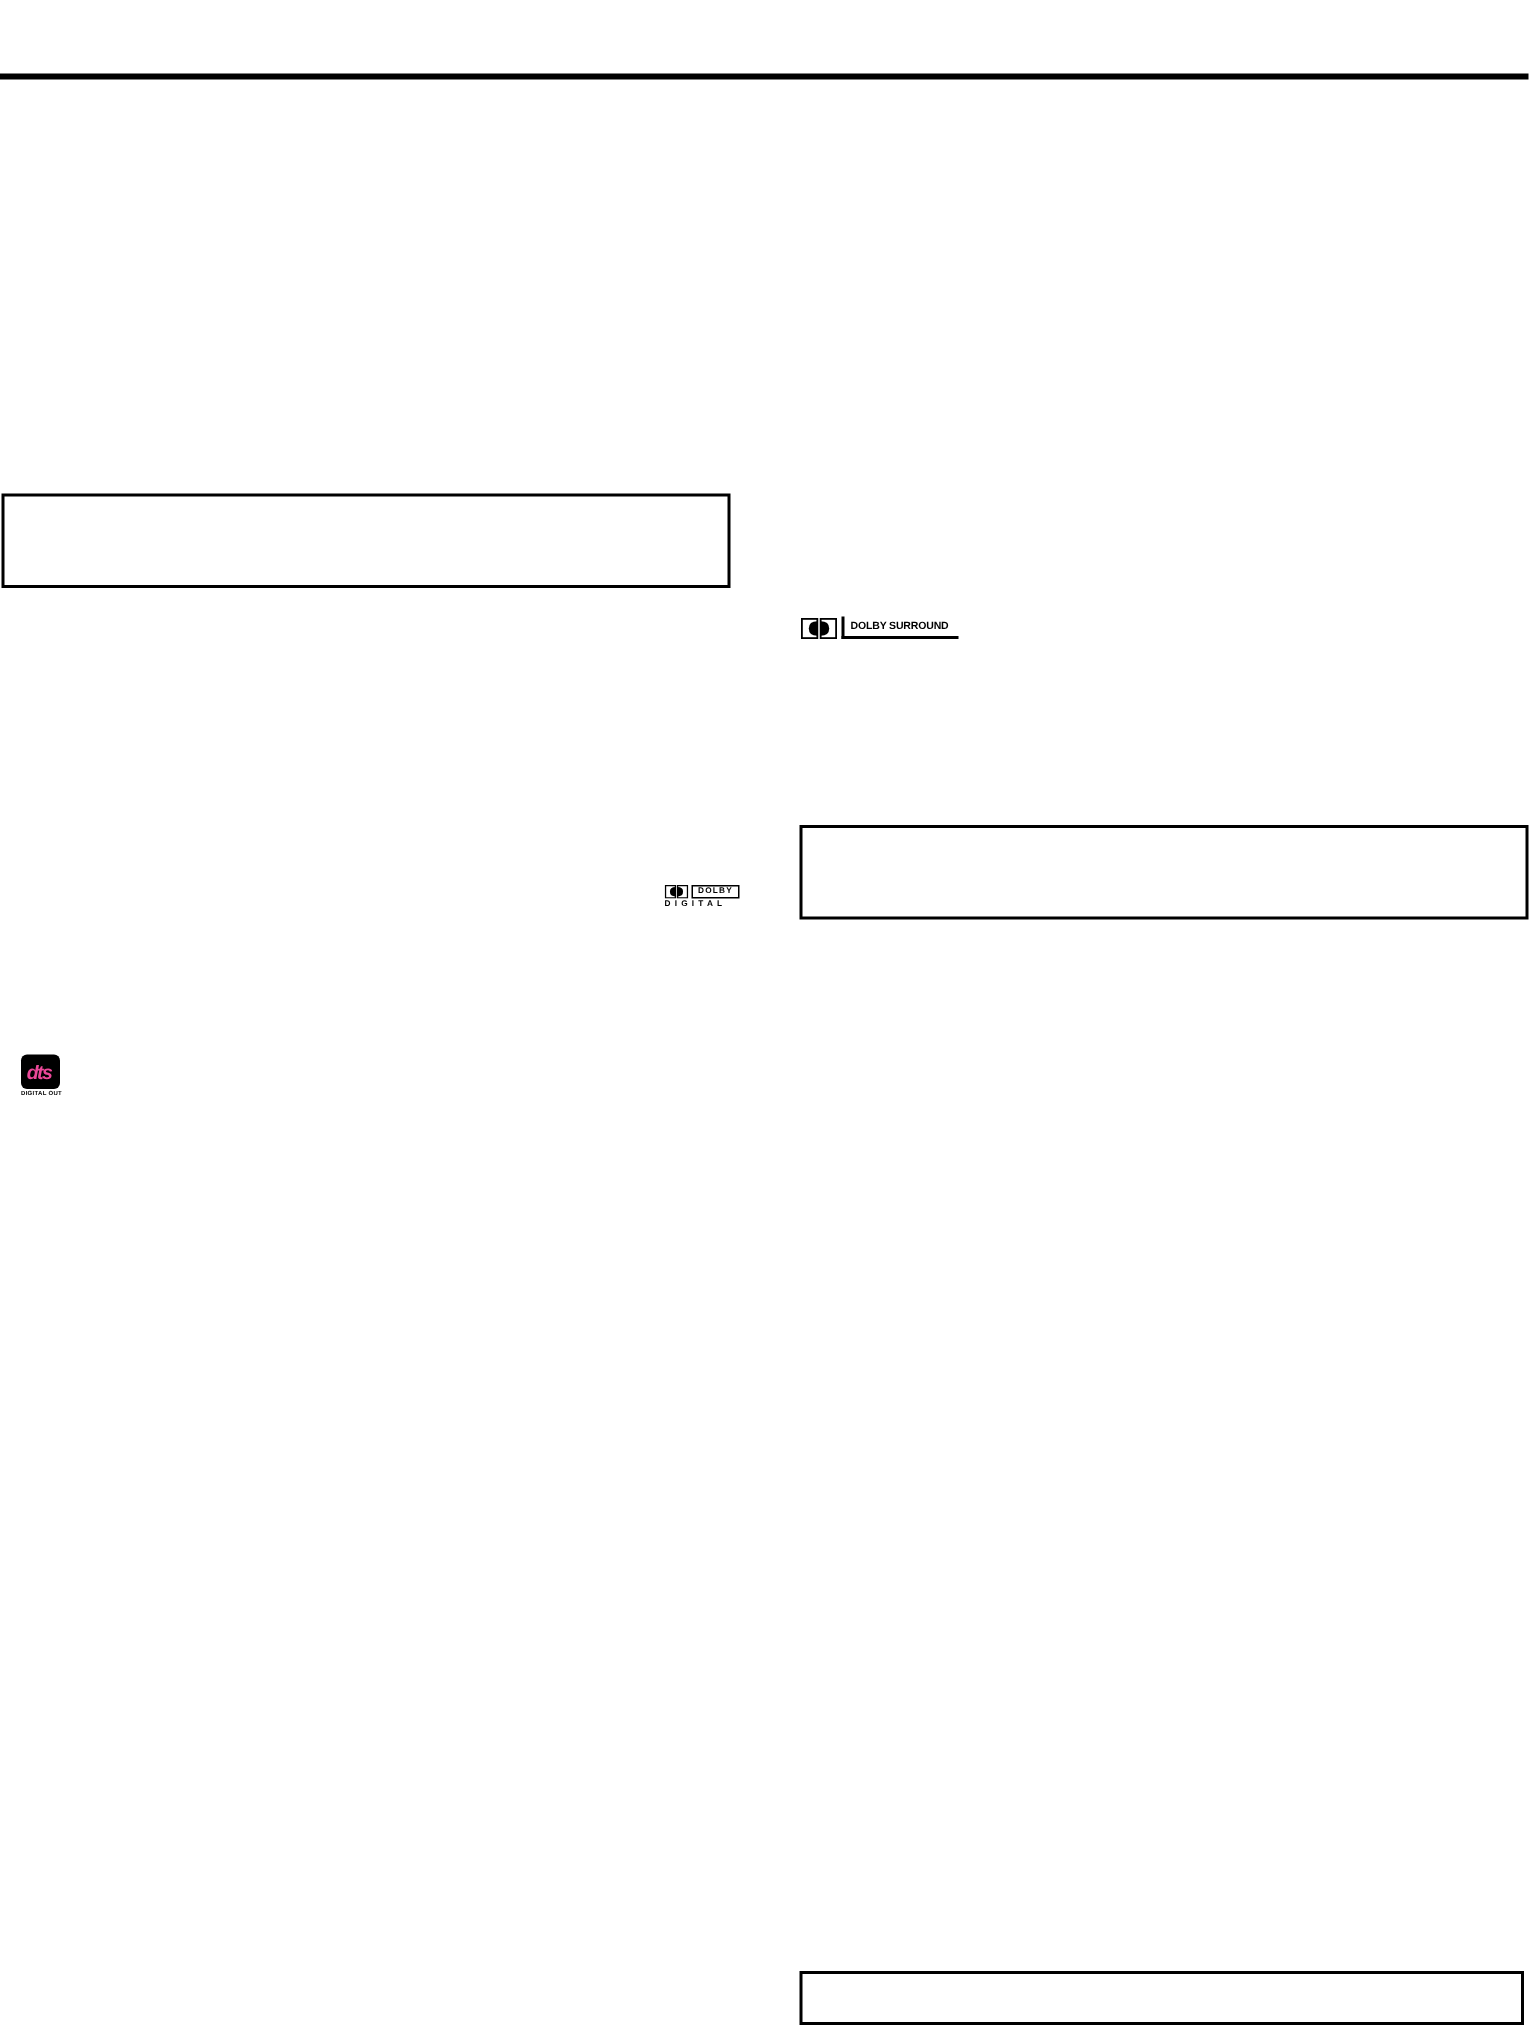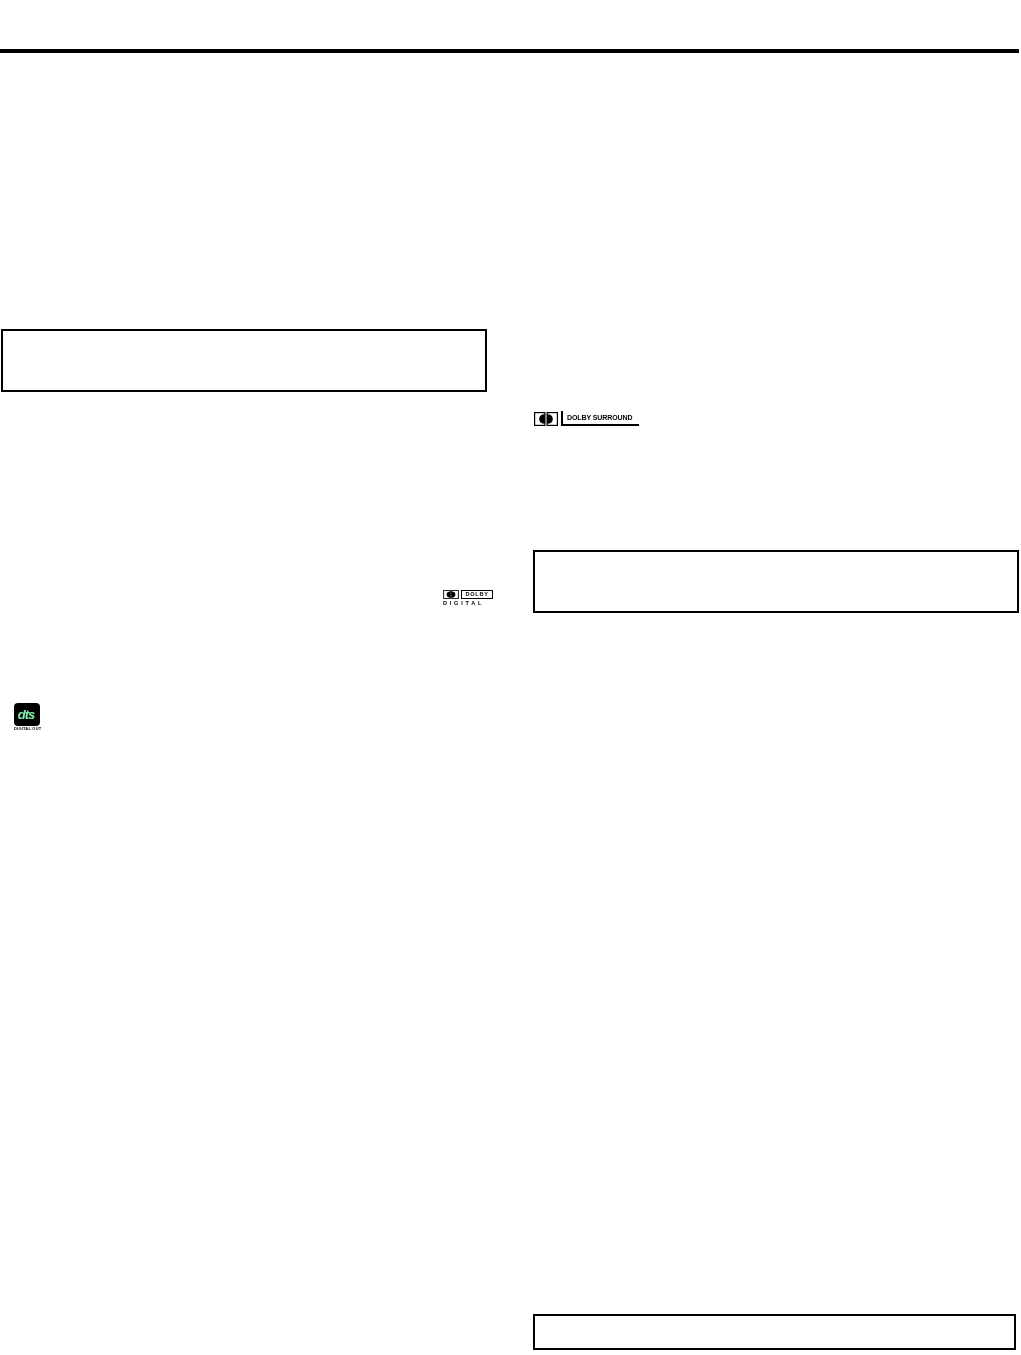--- a/index.html
+++ b/index.html
@@ -63,21 +63,21 @@
   }
 
   
   .dts { position:absolute; left:14px; top:703px; width:26px; }
   .dts-box {
     width:26px; height:23px; box-sizing:border-box;
     background:#000; border-radius:4px;
     display:flex; align-items:center; justify-content:center;
   }
   .dts-word {
-    color:#86efac; font-weight:bold; font-style:italic;
+    color:#ec4899; font-weight:bold; font-style:italic;
     font-size:13px; line-height:1; letter-spacing:-1px;
     transform:translateX(-1px);
   }
   .dts-sub {
     margin-top:1px; font-size:4px; font-weight:bold;
     text-align:center; letter-spacing:0.2px;
     white-space:nowrap; line-height:1;
   }
 </style>
 </head>

